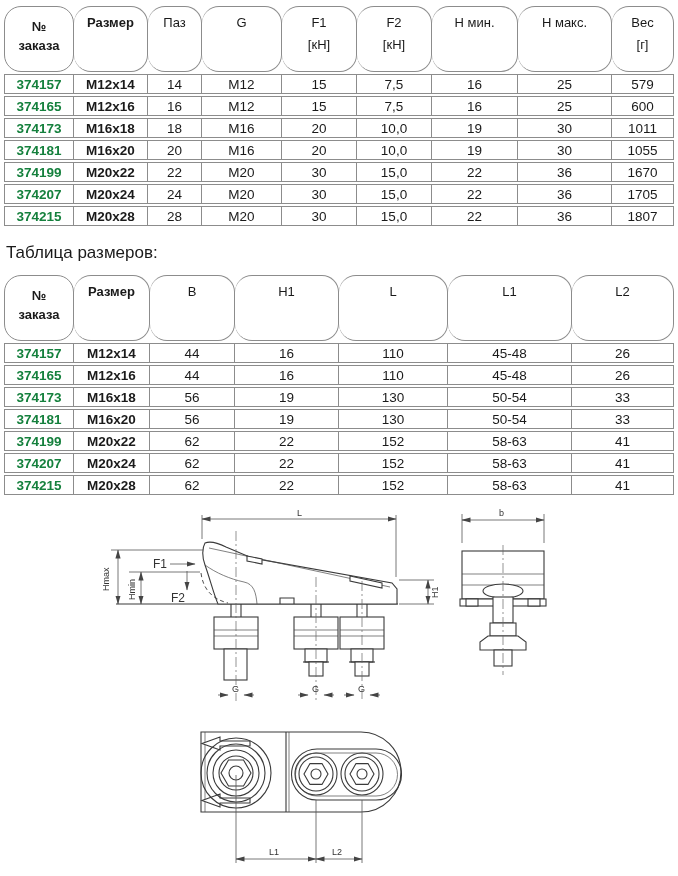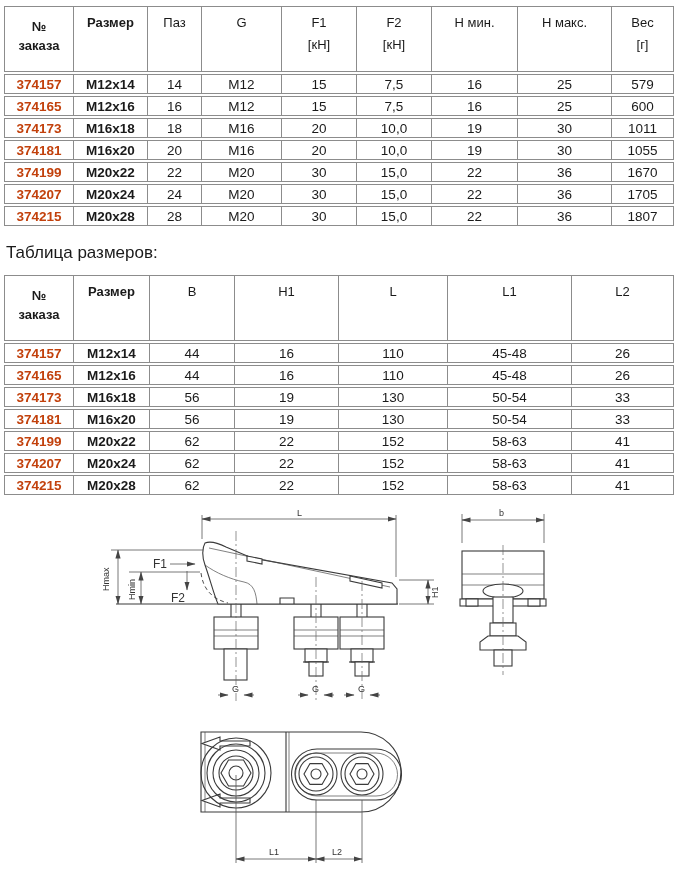--- a/index.html
+++ b/index.html
@@ -12,28 +12,28 @@
     border-collapse:separate; border-spacing:0 2px;
     width:670px; table-layout:fixed;
   }
   table.spec th, table.spec td {
     border:1px solid #8c8c8c; border-left:none;
     text-align:center; overflow:hidden;
   }
   table.spec th:first-child, table.spec td:first-child { border-left:1px solid #8c8c8c; }
   table.spec th {
     height:64px; position:relative; vertical-align:top;
-    font-weight:normal; font-size:13px; padding:0;
+    font-weight:normal; font-size:13px; padding:0;border-radius:17px;
   }
   table.spec th:nth-child(-n+2) { font-weight:bold; }
   table.spec th .hl { margin-top:7px; line-height:1.45; }
   table.spec th:first-child .hl { margin-top:11px; width:54px; margin-left:auto; margin-right:auto; }
   table.spec th .hu { position:absolute; bottom:19px; left:0; right:0; }
   table.spec td { height:18px; font-size:13.5px; padding:0 2px; background:#fff; }
-  table.spec td.order { color:#c2410c; font-weight:bold; }
+  table.spec td.order { color:#15803d; font-weight:bold; }
   table.spec td.size  { font-weight:bold; }
   h2.section { font-size:17px; font-weight:normal; margin:15px 0 10px 2px; }
   .drawing-wrap { margin-top:6px; }
   svg text { font-family:"Liberation Sans", sans-serif; fill:#333; }
   .ln   { stroke:#3a3a3a; stroke-width:1.1; fill:none; }
   .lnf  { stroke:#3a3a3a; stroke-width:1.1; fill:#ffffff; }
   .thin { stroke:#4a4a4a; stroke-width:0.7; fill:none; }
   .dim  { stroke:#555555; stroke-width:0.8; fill:none; }
   .cl   { stroke:#666666; stroke-width:0.7; fill:none; stroke-dasharray:10 3 2 3; }
   .dash { stroke:#3a3a3a; stroke-width:0.9; fill:none; stroke-dasharray:4 3; }

